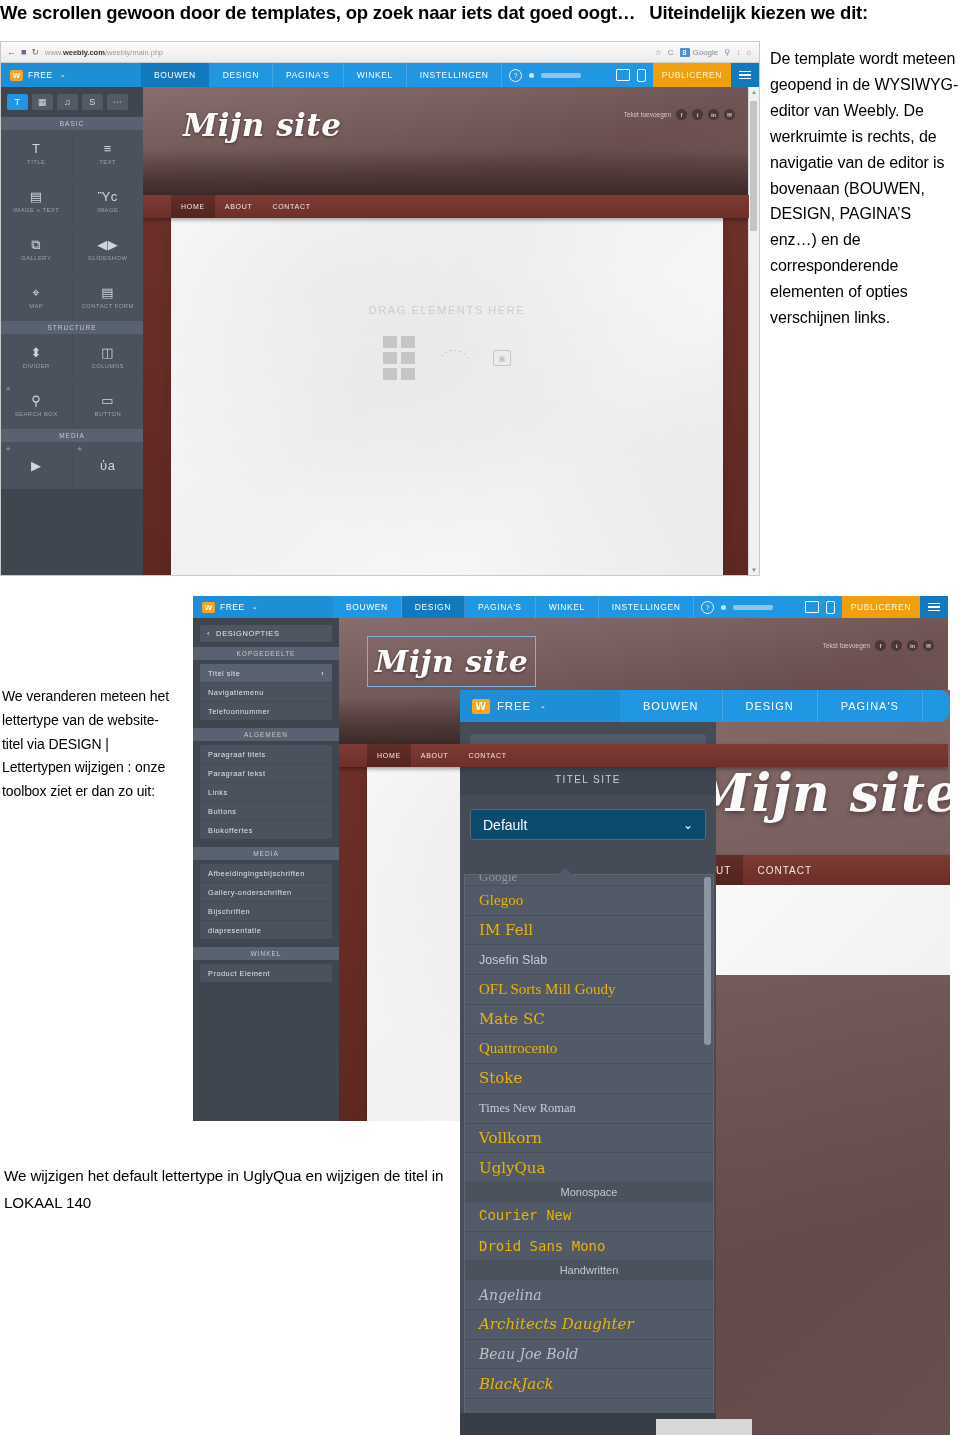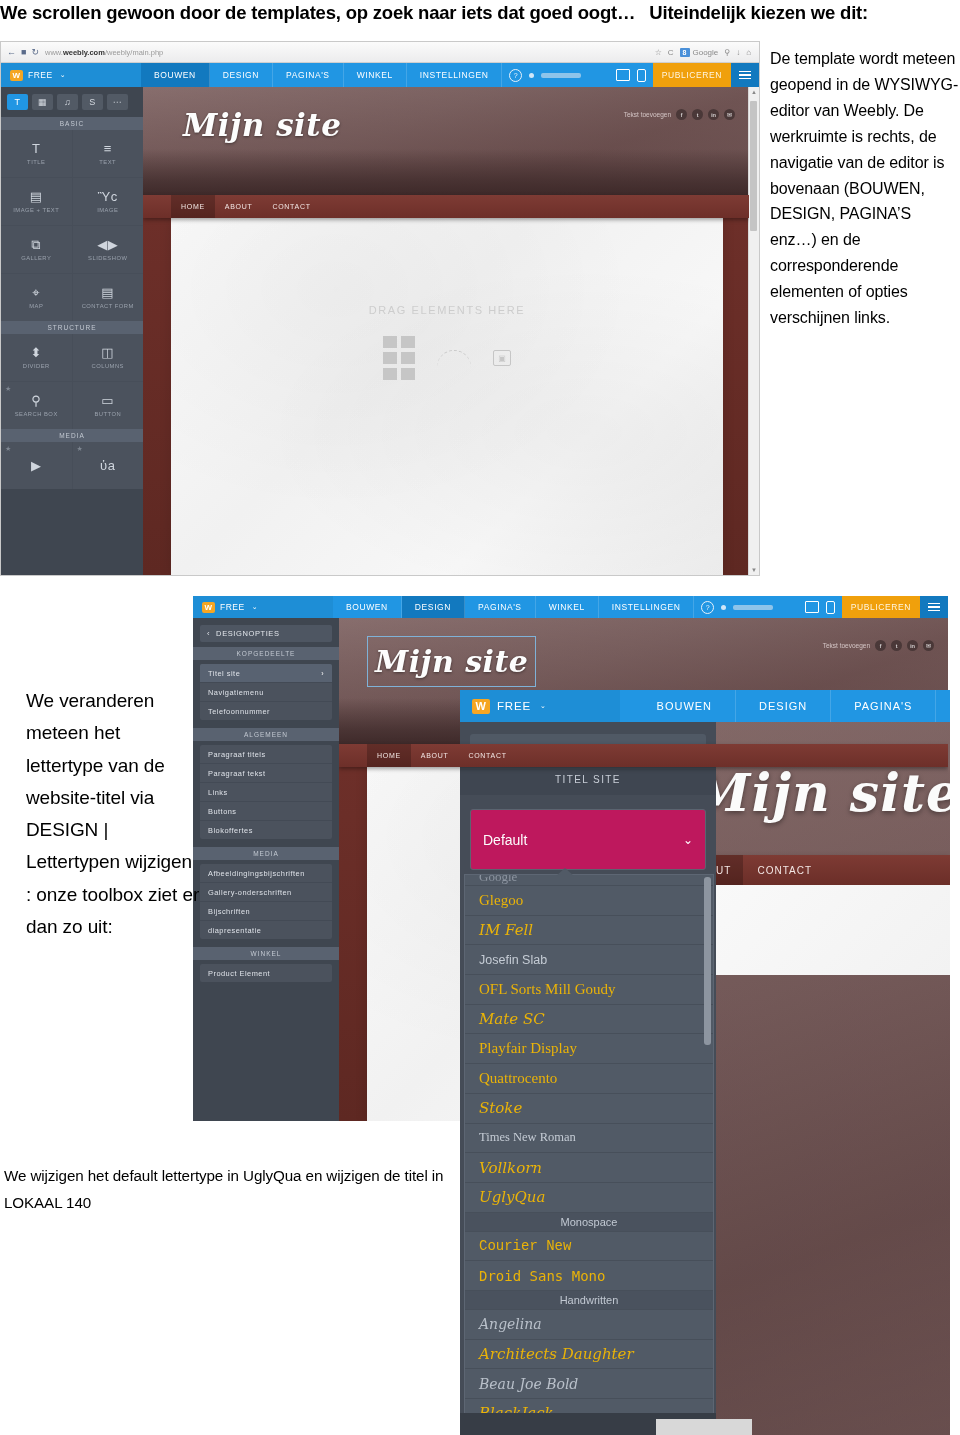--- a/index.html
+++ b/index.html
@@ -38,33 +38,33 @@
   .bb-url b{color:#333;}
   .bb-spacer{flex:1;}
   .bb-right{display:flex;align-items:center;gap:6px;padding-right:8px;font-size:8px;color:#8a8a8a;}
   .bb-search{display:flex;align-items:center;gap:3px;}
   .g-badge{background:#4a90d9;color:#fff;font-weight:bold;font-size:7px;padding:1px 3px;border-radius:1px;}
 
   
   .wtop{
     position:absolute;left:0;width:100%;height:24px;
     background:#2196e3;display:flex;align-items:stretch;color:#fff;
-    font-size:8.5px;letter-spacing:.6px;
+    font-size:8.5px;letter-spacing:.6px;border-radius:11px;
   }
   #shot1 .wtop{top:21px;}
   .w-logo{display:flex;align-items:center;gap:5px;padding:0 9px;min-width:122px;background:#1e8ed6;}
   .w-mark{
     width:13px;height:11px;background:#f5a623;border-radius:2px;
     display:inline-block;position:relative;
   }
   .w-mark::after{content:"W";position:absolute;inset:0;color:#fff;font-size:8px;font-weight:bold;
     display:flex;align-items:center;justify-content:center;}
   .w-free{font-size:8.5px;letter-spacing:.5px;}
   .w-caret{font-size:7px;margin-left:2px;}
-  .wnav{display:flex;align-items:stretch;flex:1;justify-content:center;}
+  .wnav{display:flex;align-items:stretch;flex:1;}
   .wnav-item{
     display:flex;align-items:center;justify-content:center;
     padding:0 13px;border-right:1px solid rgba(255,255,255,.16);
     white-space:nowrap;font-size:8.5px;
   }
   .wnav-item.active{background:#1279bf;}
   .wtop-tools{display:flex;align-items:center;gap:7px;padding:0 7px;}
   .undo-dot{width:5px;height:5px;background:#cfe6f8;border-radius:50%;}
   .undo-bar{width:40px;height:5px;background:#8ec4ea;border-radius:2px;}
   .qmark{
@@ -233,22 +233,22 @@
   }
   .s3-panel{
     position:absolute;left:0;top:32px;width:256px;bottom:0;background:#454c57;
   }
   .lt-back{
     margin:12px 10px 8px 10px;background:#505965;border-radius:3px;height:27px;
     display:flex;align-items:center;gap:9px;padding:0 10px;color:#eef1f5;font-size:10.5px;letter-spacing:.9px;
   }
   .lt-sec{text-align:center;color:#c9cfd8;font-size:10px;letter-spacing:1.4px;padding:5px 0 10px 0;background:#3f4651;}
   .lt-select{
-    margin:14px 10px 0 10px;height:29px;background:#be185d;border:1px solid #5b6470;border-radius:3px;
-    display:flex;align-items:center;justify-content:space-between;padding:15px 12px;
+    margin:14px 10px 0 10px;height:29px;background:#0c4a6e;border:1px solid #5b6470;border-radius:3px;
+    display:flex;align-items:center;justify-content:space-between;padding:0 12px;
     color:#fdfdfd;font-size:14px;
   }
   .lt-caret{font-size:12px;color:#fff;}
   .fontlist{
     position:absolute;left:4px;top:152px;width:248px;bottom:20px;
     background:#515a66;border:1px solid #5d6673;overflow:hidden;
   }
   .fl-arrow{
     position:absolute;left:96px;top:146px;width:0;height:0;
     border-left:9px solid transparent;border-right:9px solid transparent;border-bottom:8px solid #515a66;
@@ -257,38 +257,38 @@
   .fl-item{
     height:28.7px;display:flex;align-items:center;padding:0 14px;
     color:#eab308;border-bottom:1px solid #474f5a;font-size:15px;white-space:nowrap;overflow:hidden;
   }
   .fl-item.cut{height:10px;color:#8d95a1;font-size:13px;align-items:flex-end;}
   .fl-group{
     height:18px;display:flex;align-items:center;justify-content:center;
     background:#4a525e;color:#c2c9d3;font-size:11px;border-bottom:1px solid #474f5a;
   }
   .fl-serif{font-family:"Liberation Serif", serif;}
-  .fl-serif2{font-family:"DejaVu Serif", serif;font-style:italic;}
+  .fl-serif2{font-family:"DejaVu Serif", serif;}
   .fl-mono{font-family:"Liberation Mono", monospace;font-size:14px;}
   .fl-mono2{font-family:"DejaVu Sans Mono", monospace;font-size:14px;}
   .fl-hand{font-family:"DejaVu Serif", serif;font-style:italic;}
   .fl-hand-sm{font-family:"DejaVu Serif", serif;font-style:italic;font-size:14px;color:#b9c0ca;}
   .fl-small{font-size:12.5px;color:#c5ccd5;}
   .fl-scroll{
     position:absolute;right:2px;top:2px;width:7px;height:168px;background:#8d95a0;border-radius:3px;z-index:4;
   }
   .s3-foot{
     position:absolute;left:0;right:0;bottom:0;height:22px;background:#373d46;
   }
   .s3-foot-tab{position:absolute;left:196px;bottom:0;width:96px;height:16px;background:#d8d8d8;}
 
   
   .para-left{
     position:absolute;left:2px;top:685px;width:176px;
-    font-size:19px;line-height:1.7;letter-spacing:-.1px;margin-left:24px;
+    font-size:14px;line-height:1.7;letter-spacing:-.1px;
   }
   .para-bottom{
     position:absolute;left:4px;top:1163px;width:450px;
     font-size:15.2px;line-height:1.75;letter-spacing:-.1px;
   }
   .para-bottom p{margin:0 0 16px 0;}
   .para-bottom p:last-child{margin-bottom:0;}
 </style>
 </head>
 <body>
@@ -635,21 +635,20 @@
 
       <div class="fl-arrow"></div>
       <div class="fontlist">
         <div class="fl-scroll"></div>
         <div class="fl-item cut fl-serif">Google</div>
         <div class="fl-item fl-serif">Glegoo</div>
         <div class="fl-item fl-serif2">IM Fell</div>
         <div class="fl-item fl-small">Josefin Slab</div>
         <div class="fl-item fl-serif">OFL Sorts Mill Goudy</div>
         <div class="fl-item fl-serif2">Mate SC</div>
-        <div class="fl-item fl-serif">Playfair Display</div>
         <div class="fl-item fl-serif">Quattrocento</div>
         <div class="fl-item fl-serif2">Stoke</div>
         <div class="fl-item fl-serif fl-small">Times New Roman</div>
         <div class="fl-item fl-serif2">Vollkorn</div>
         <div class="fl-item fl-serif2">UglyQua</div>
         <div class="fl-group">Monospace</div>
         <div class="fl-item fl-mono">Courier New</div>
         <div class="fl-item fl-mono2">Droid Sans Mono</div>
         <div class="fl-group">Handwritten</div>
         <div class="fl-item fl-hand-sm">Angelina</div>

